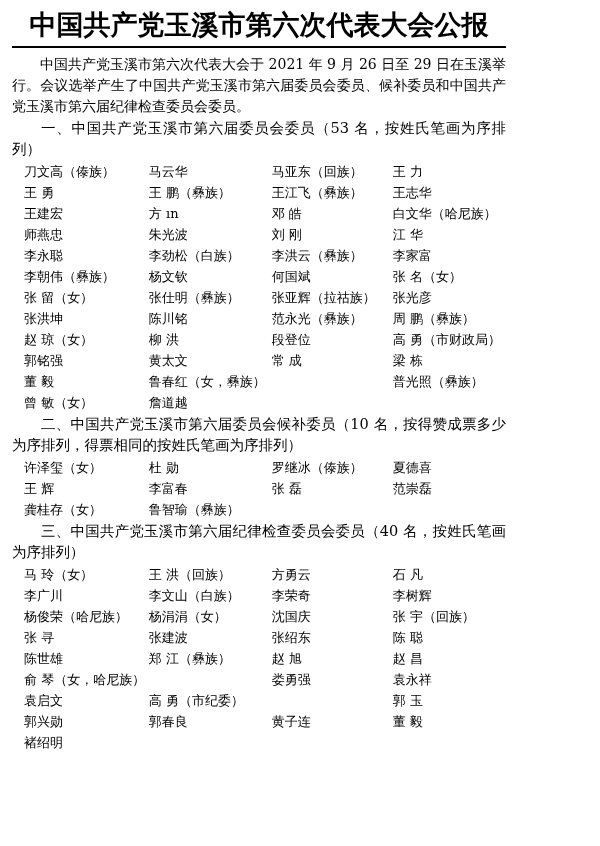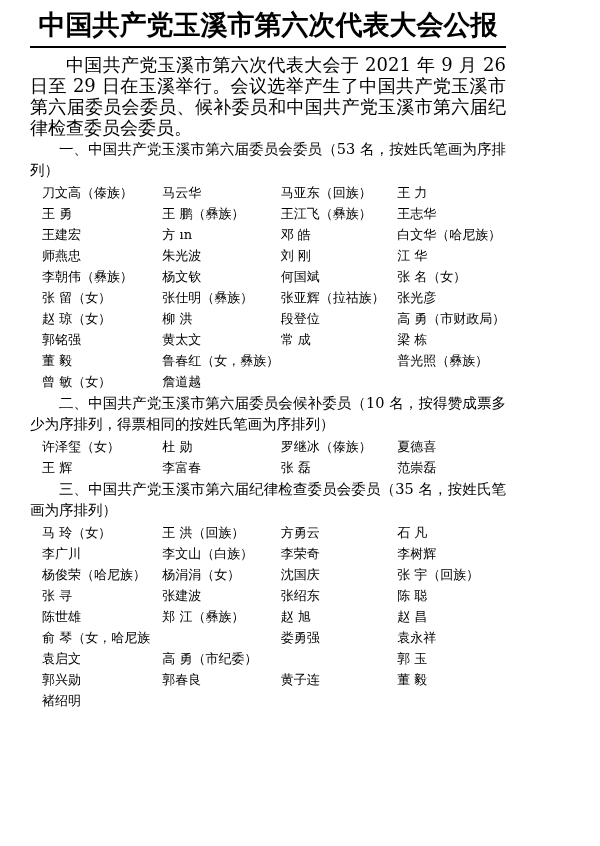--- a/index.html
+++ b/index.html
@@ -12,40 +12,40 @@
     height: 846px;
     font-family: "DejaVu Sans", "Liberation Sans", sans-serif;
     color: #000000;
     overflow: hidden;
   }
   .page {
     position: relative;
     width: 520px;
     height: 846px;
     box-sizing: border-box;
-    padding: 6px 14px 0 30px;
+    padding: 6px 14px 0 12px;
   }
   .doc-title {
     font-family: "DejaVu Serif", "Liberation Serif", serif;
     font-weight: bold;
     font-size: 27px;
     line-height: 34px;
     text-align: center;
     letter-spacing: 0px;
     white-space: nowrap;
     margin: 2px 0 4px 0;
   }
   .title-rule {
     border: 0;
     border-top: 2px solid #000;
     margin: 2px 0 6px 0;
   }
   .para {
     font-family: "DejaVu Serif", "Liberation Serif", serif;
-    font-size: 18px;
+    font-size: 14px;
     line-height: 21px;
     text-align: justify;
     text-indent: 2em;
     margin: 0 0 1px 0;
   }
   .section-head {
     font-family: "DejaVu Serif", "Liberation Serif", serif;
     font-size: 14.5px;
     line-height: 21px;
     text-align: justify;
@@ -102,32 +102,44 @@
         <td class="c2">邓 皓</td>
         <td class="c3">白文华（哈尼族）</td>
       </tr>
       <tr>
         <td class="c0">师燕忠</td>
         <td class="c1">朱光波</td>
         <td class="c2">刘 刚</td>
         <td class="c3">江 华</td>
       </tr>
       <tr>
+        <td class="c0">李永聪</td>
+        <td class="c1">李劲松（白族）</td>
+        <td class="c2">李洪云（彝族）</td>
+        <td class="c3">李家富</td>
+      </tr>
+      <tr>
         <td class="c0">李朝伟（彝族）</td>
         <td class="c1">杨文钦</td>
         <td class="c2">何国斌</td>
         <td class="c3">张 名（女）</td>
       </tr>
       <tr>
         <td class="c0">张 留（女）</td>
         <td class="c1">张仕明（彝族）</td>
         <td class="c2">张亚辉（拉祜族）</td>
         <td class="c3">张光彦</td>
       </tr>
       <tr>
+        <td class="c0">张洪坤</td>
+        <td class="c1">陈川铭</td>
+        <td class="c2">范永光（彝族）</td>
+        <td class="c3">周 鹏（彝族）</td>
+      </tr>
+      <tr>
         <td class="c0">赵 琼（女）</td>
         <td class="c1">柳 洪</td>
         <td class="c2">段登位</td>
         <td class="c3">高 勇（市财政局）</td>
       </tr>
       <tr>
         <td class="c0">郭铭强</td>
         <td class="c1">黄太文</td>
         <td class="c2">常 成</td>
         <td class="c3">梁 栋</td>
@@ -155,24 +167,30 @@
         <td class="c1">杜 勋</td>
         <td class="c2">罗继冰（傣族）</td>
         <td class="c3">夏德喜</td>
       </tr>
       <tr>
         <td class="c0">王 辉</td>
         <td class="c1">李富春</td>
         <td class="c2">张 磊</td>
         <td class="c3">范崇磊</td>
       </tr>
+      <tr>
+        <td class="c0">龚桂存（女）</td>
+        <td class="c1">鲁智瑜（彝族）</td>
+        <td class="c2"></td>
+        <td class="c3"></td>
+      </tr>
     </tbody>
   </table>
 
-  <p class="section-head">三、中国共产党玉溪市第六届纪律检查委员会委员（35 名，按姓氏笔画为序排列）</p>
+  <p class="section-head">三、中国共产党玉溪市第六届纪律检查委员会委员（40 名，按姓氏笔画为序排列）</p>
   <table class="name-table">
     <tbody>
       <tr>
         <td class="c0">马 玲（女）</td>
         <td class="c1">王 洪（回族）</td>
         <td class="c2">方勇云</td>
         <td class="c3">石 凡</td>
       </tr>
       <tr>
         <td class="c0">李广川</td>

